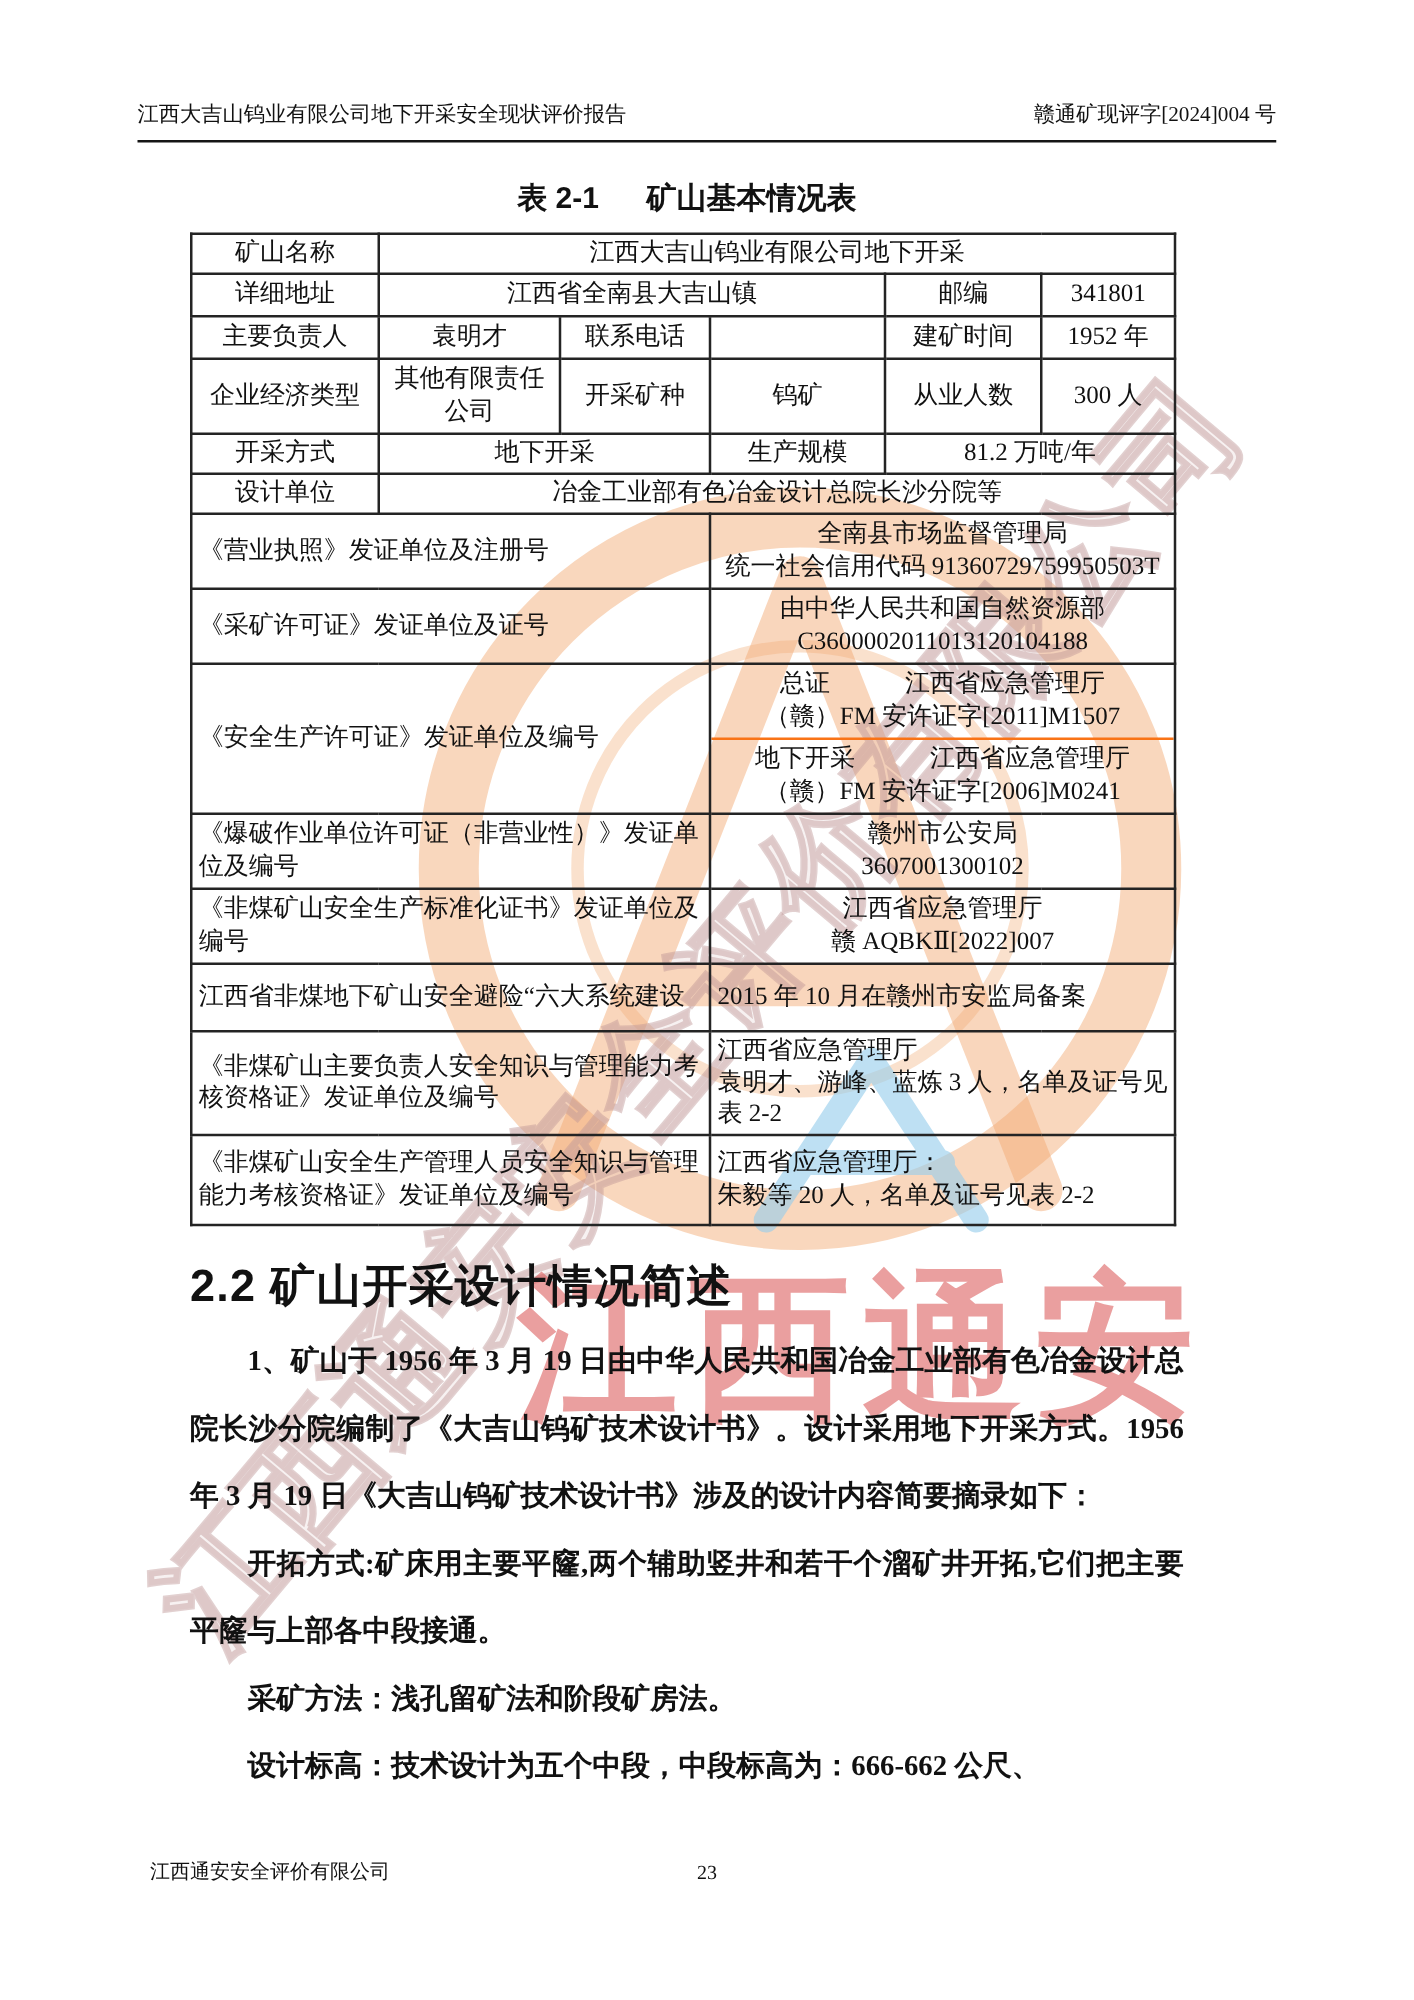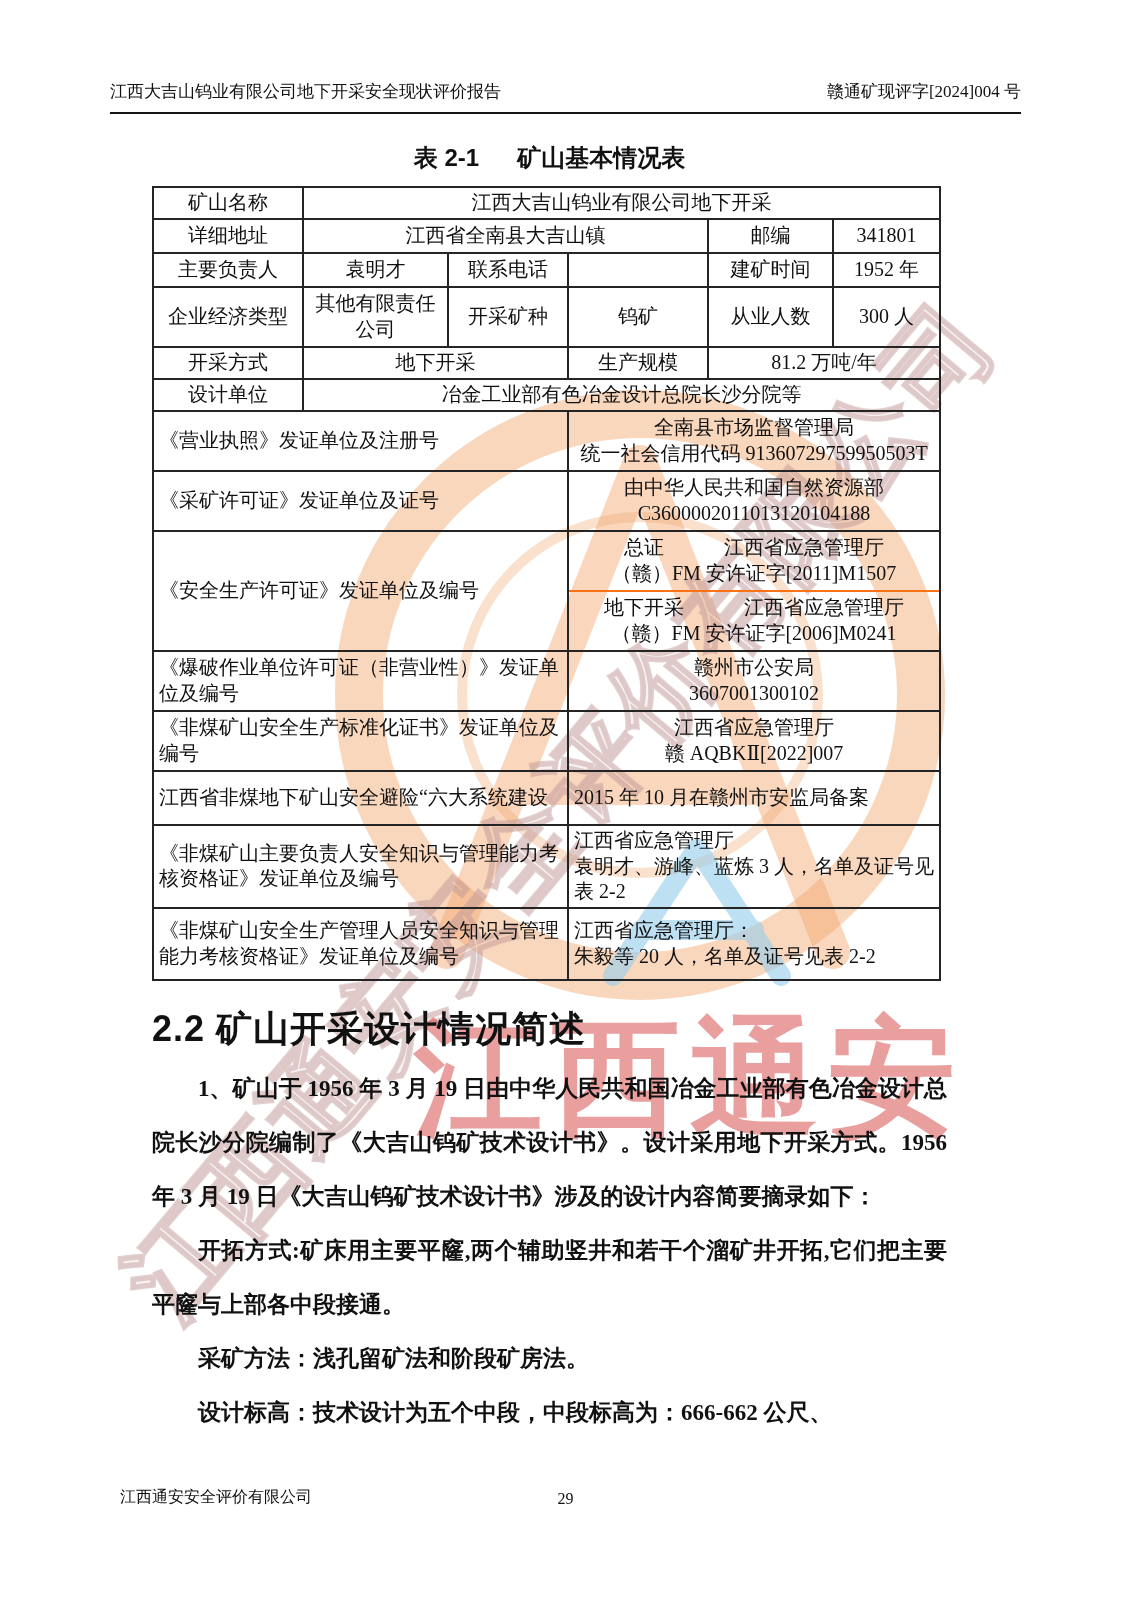--- a/index.html
+++ b/index.html
@@ -174,16 +174,16 @@
     <div class="sec-h">2.2 矿山开采设计情况简述</div>
 
     <p class="body-p">1、矿山于 1956 年 3 月 19 日由中华人民共和国冶金工业部有色冶金设计总院长沙分院编制了《大吉山钨矿技术设计书》。设计采用地下开采方式。1956 年 3 月 19 日《大吉山钨矿技术设计书》涉及的设计内容简要摘录如下：</p>
     <p class="body-p">开拓方式:矿床用主要平窿,两个辅助竖井和若干个溜矿井开拓,它们把主要平窿与上部各中段接通。</p>
     <p class="body-p">采矿方法：浅孔留矿法和阶段矿房法。</p>
     <p class="body-p">设计标高：技术设计为五个中段，中段标高为：666-662 公尺、</p>
   </div>
 
   <div class="ftr">
     <span class="company">江西通安安全评价有限公司</span>
-    <span class="pageno">29</span>
+    <span class="pageno">23</span>
   </div>
 
 </div>
 
 </body></html>

